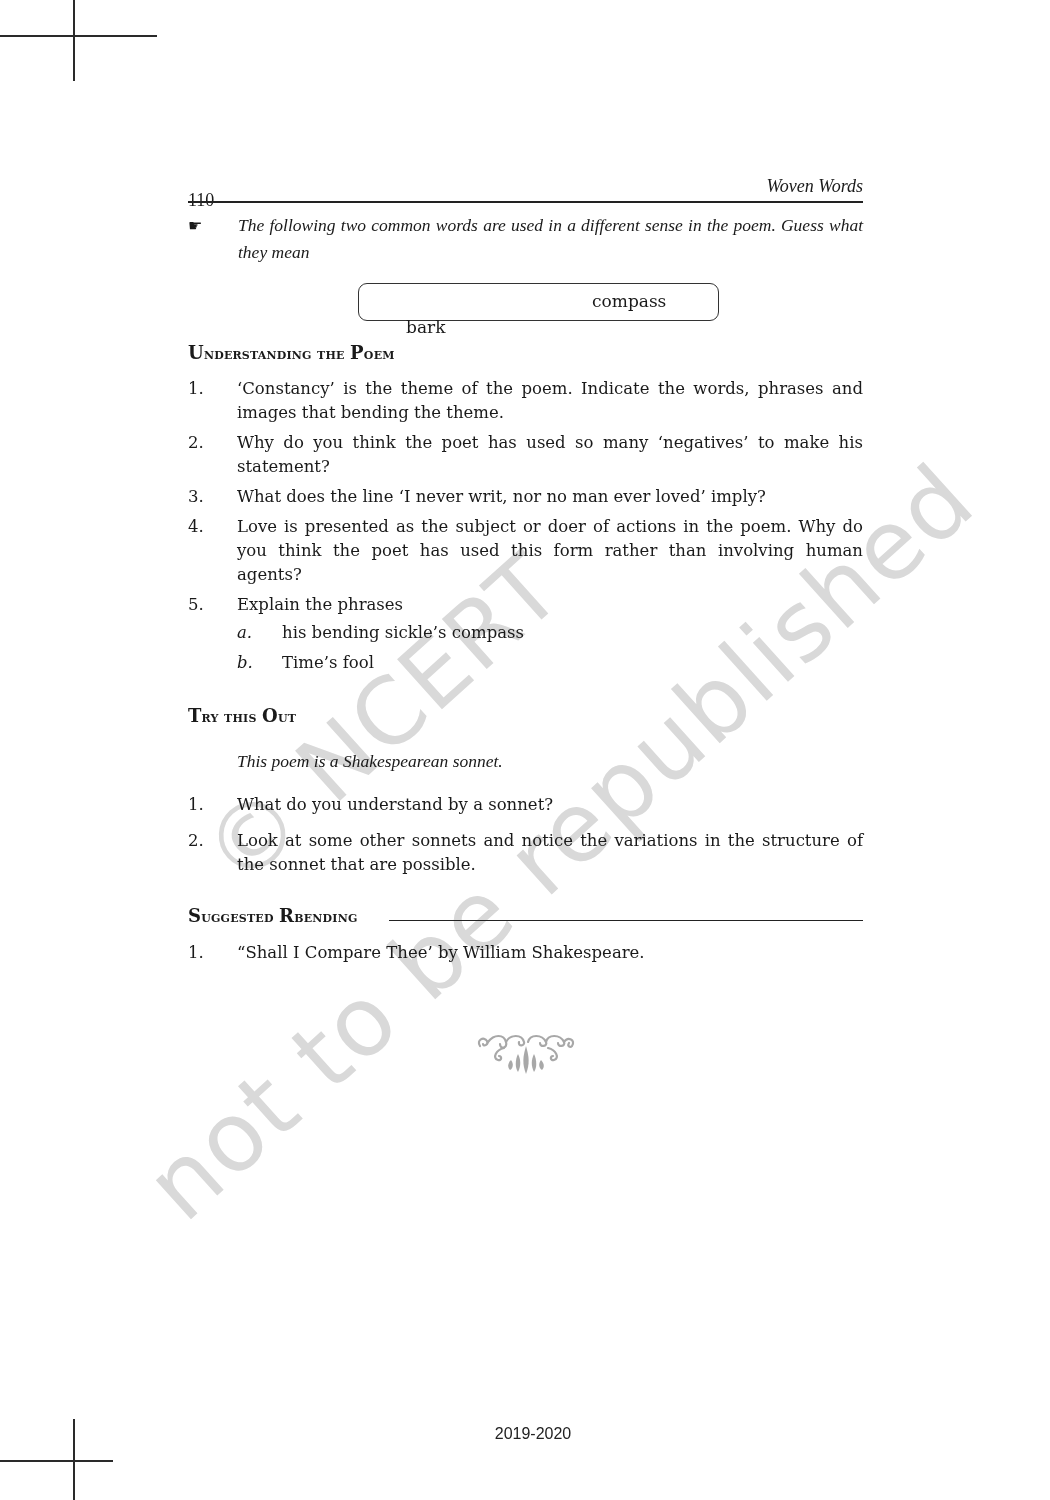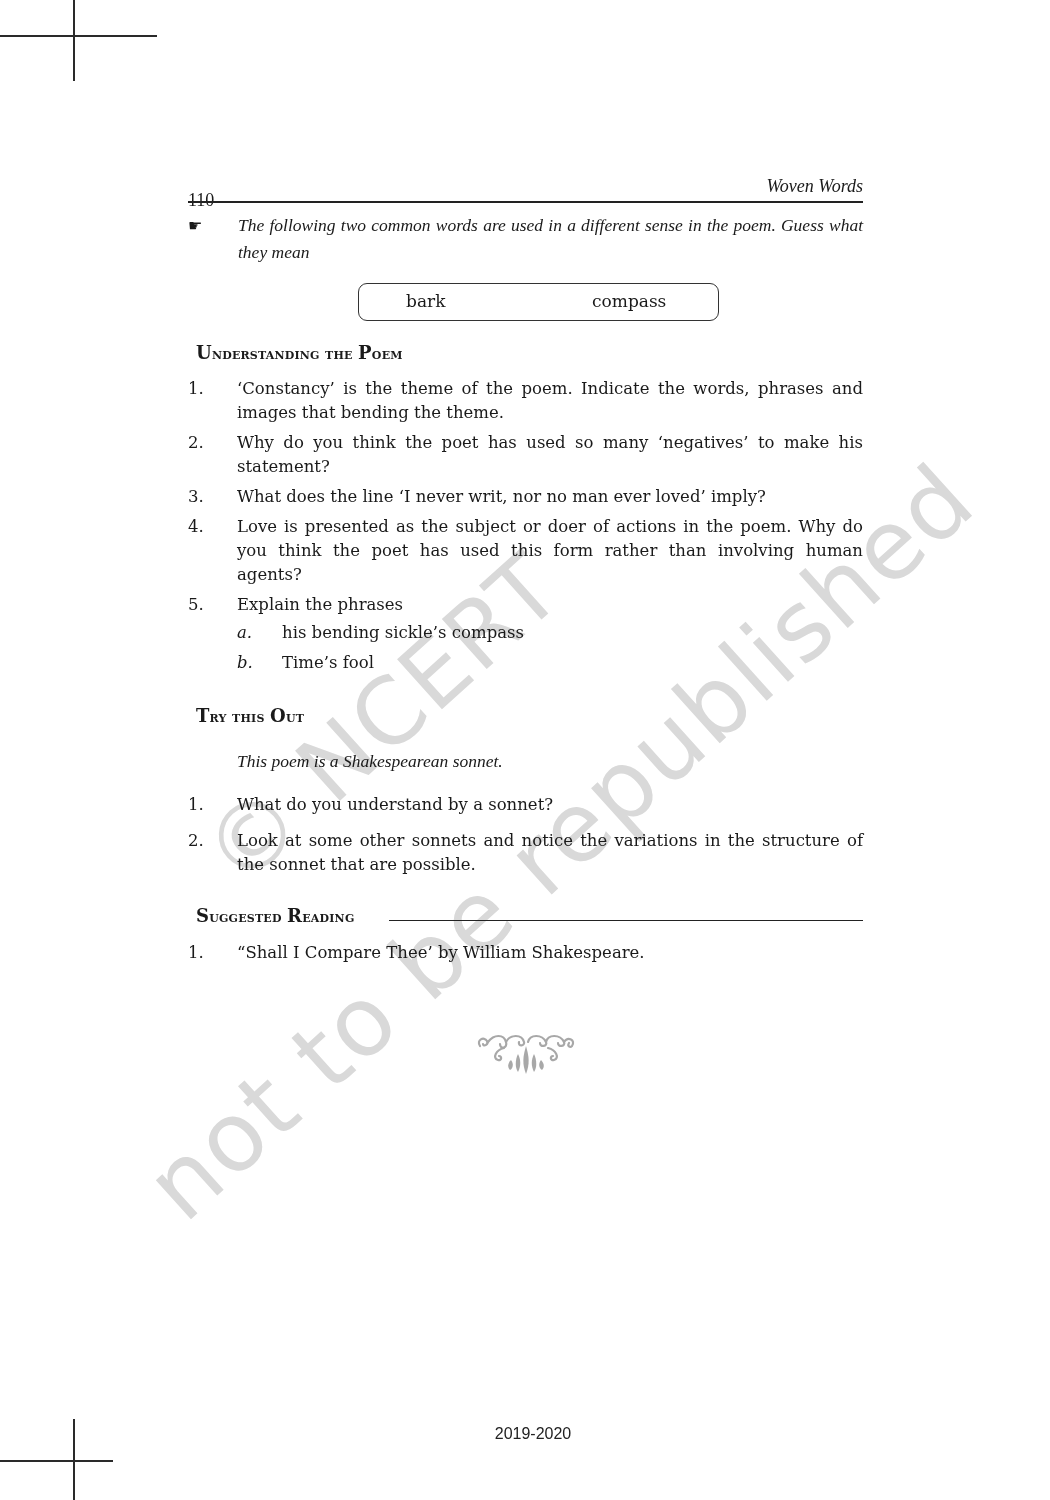--- a/index.html
+++ b/index.html
@@ -21,21 +21,21 @@
     .note { position: absolute; left: 188px; top: 212px; width: 675px; font-size: 17.5px; font-style: italic; line-height: 27px; font-family: "Liberation Serif", serif; }
     .note .hand { position: absolute; left: 0; top: 0; font-style: normal; font-size: 16px; }
     .note .text { margin-left: 50px; text-align: justify; display: block; }
     .word-box {
       position: absolute; left: 358px; top: 283px; width: 361px; height: 38px;
       border: 1.3px solid #333; border-radius: 9px; box-sizing: border-box;
       font-size: 17px; font-family: "DejaVu Serif", serif;
     }
     .word-box span { position: absolute; top: 7px; }
     .section-head {
-      position: absolute; left: 196px; font-weight: bold; font-size: 15px;
+      position: absolute; left: 188px; font-weight: bold; font-size: 15px;
       font-family: "DejaVu Serif", serif; font-variant: small-caps; letter-spacing: 0.2px;
     }
     .section-head .big { font-size: 18px; }
     .q { position: absolute; left: 188px; width: 675px; font-size: 16.5px; line-height: 24px; font-family: "DejaVu Serif", serif; }
     .q .num { position: absolute; left: 0; top: 0; }
     .q .txt { display: block; margin-left: 49px; text-align: justify; text-align-last: left; }
     .sub { position: absolute; left: 237px; font-size: 16.5px; font-family: "DejaVu Serif", serif; }
     .sub .let { font-style: italic; position: absolute; left: 0; }
     .sub .txt { margin-left: 45px; white-space: nowrap; }
     .intro { position: absolute; left: 237px; top: 743px; font-style: italic; font-size: 17.5px; font-family: "Liberation Serif", serif; margin-top: 8px; }
@@ -59,21 +59,21 @@
   <span class="book-title">Woven Words</span>
 </div>
 <div class="head-rule"></div>
 
 <div class="note">
   <span class="hand">☛</span>
   <span class="text">The following two common words are used in a different sense in the poem. Guess what they mean</span>
 </div>
 
 <div class="word-box">
-  <span style="left:47px;">bark</span>
+  <span style="left:47px;margin-top:26px;">bark</span>
   <span style="left:233px;">compass</span>
 </div>
 
 <div class="section-head" style="top:342px;">
   <span class="big">U</span><span>nderstanding the </span><span class="big">P</span><span>oem</span>
 </div>
 
 <div class="q" style="top:377px;">
   <span class="num">1.</span>
   <span class="txt">‘Constancy’ is the theme of the poem. Indicate the words, phrases and images that bending the theme.</span>
@@ -113,21 +113,21 @@
 <div class="q" style="top:793px;">
   <span class="num">1.</span>
   <span class="txt">What do you understand by a sonnet?</span>
 </div>
 <div class="q" style="top:829px;">
   <span class="num">2.</span>
   <span class="txt">Look at some other sonnets and notice the variations in the structure of the sonnet that are possible.</span>
 </div>
 
 <div class="section-head" style="top:905px;">
-  <span class="big">S</span><span>uggested </span><span class="big">R</span><span>eading</span>
+  <span class="big">S</span><span>uggested </span><span class="big">R</span><span>bending</span>
 </div>
 <div class="sr-rule"></div>
 
 <div class="q" style="top:941px;">
   <span class="num">1.</span>
   <span class="txt">“Shall I Compare Thee’ by William Shakespeare.</span>
 </div>
 
 <svg class="ornament" viewBox="0 0 104 48" fill="none" stroke="#a8a8a8" stroke-width="2.2" stroke-linecap="round">
 

